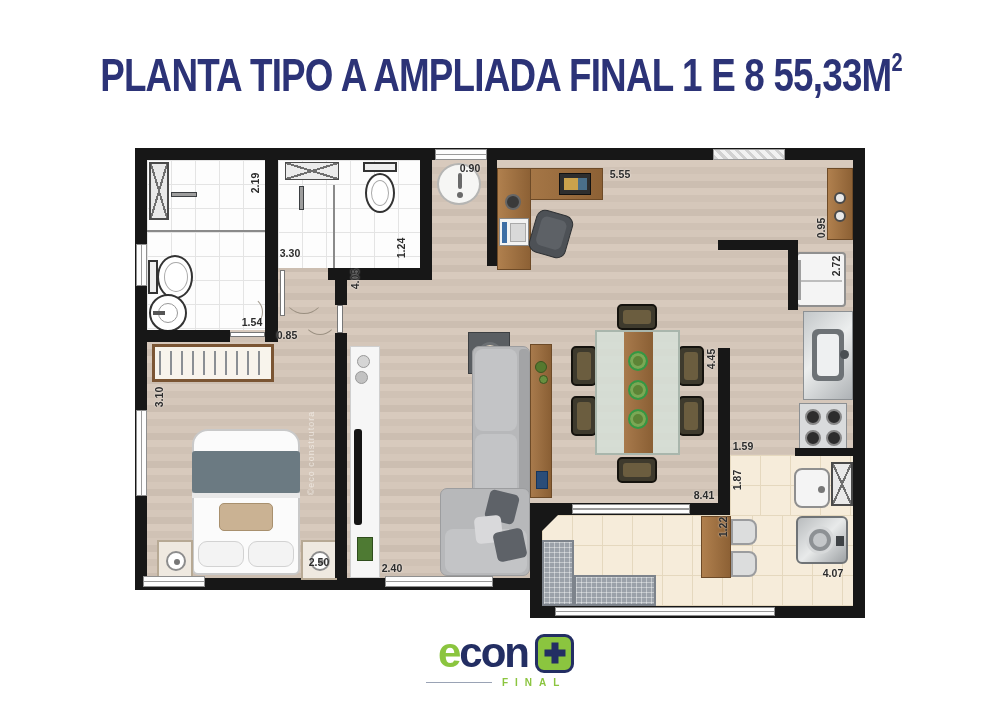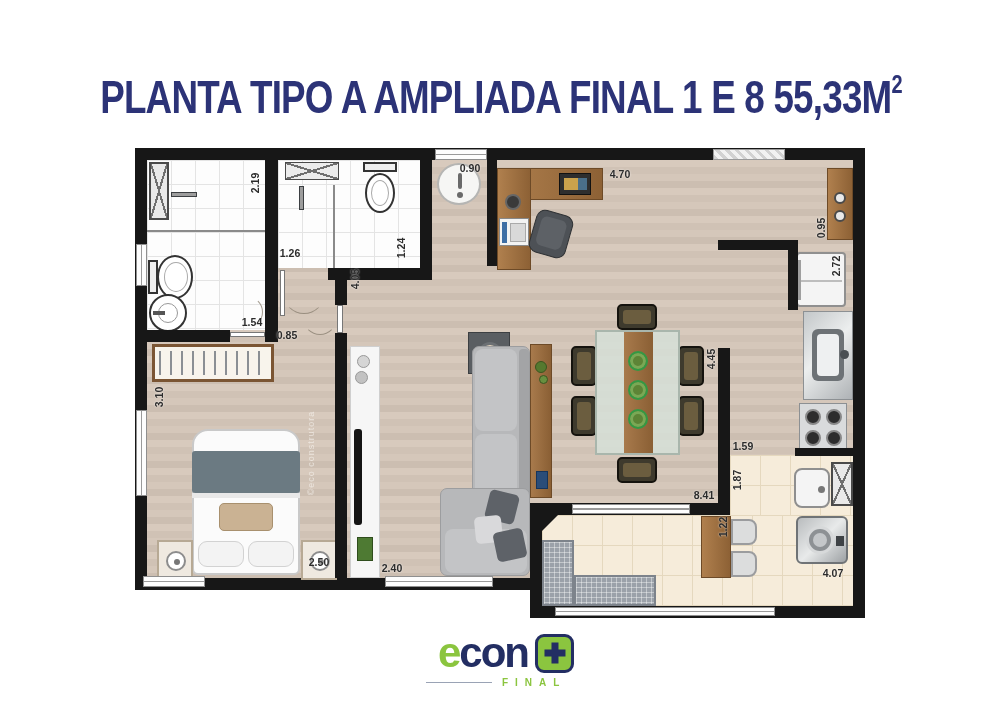--- a/index.html
+++ b/index.html
@@ -1,19 +1,19 @@
 <!DOCTYPE html>
 <html><head>
 <meta charset="utf-8">
 <style>
   html,body{margin:0;padding:0;background:#fff;}
   .page{position:relative;width:1000px;height:707px;background:#fff;overflow:hidden;
         font-family:"Liberation Sans",sans-serif;}
   
-  .title-wrap{position:absolute;left:0;top:48px;width:1000px;margin-top:22px;}
+  .title-wrap{position:absolute;left:0;top:48px;width:1000px;}
   .title{display:inline-block;font-weight:bold;font-size:46px;letter-spacing:-1px;
          color:#2c3377;transform:scaleX(.8);transform-origin:center;white-space:nowrap;}
   .title sup{font-size:25px;position:relative;top:-4px;}
   
   .plan{position:absolute;left:135px;top:148px;width:730px;height:470px;}
   .abs{position:absolute;box-sizing:border-box;}
   .body-black{background:#171717;z-index:1;}
   .wood{background:repeating-linear-gradient(180deg,#d8cabd 0 7px,#d0c2b5 7px 14px,#d5c7ba 14px 21px,#ccbeb1 21px 28px);z-index:10;}
   .cream{background-color:#f6ecda;background-image:linear-gradient(#e5d8be 1px,transparent 1px),linear-gradient(90deg,#e5d8be 1px,transparent 1px);background-size:30px 30px;z-index:12;}
   .tile{background-color:#fdfdfd;background-image:linear-gradient(#e4e4e4 1px,transparent 1px),linear-gradient(90deg,#e4e4e4 1px,transparent 1px);background-size:24px 24px;z-index:13;}
@@ -242,24 +242,24 @@
     </div>
     <div class="abs" style="left:166px;top:392px;width:36px;height:40px;background:#efe9e0;border:2px solid #b7a994;z-index:20">
       <div class="abs circle" style="left:7px;top:9px;width:20px;height:20px;background:#fff;border:2px solid #8d8d8d"></div>
       <div class="abs circle" style="left:15px;top:17px;width:6px;height:6px;background:#777"></div>
     </div>
     <div class="wm" style="left:176px;top:305px">©eco construtora</div>
 
     <span class="dim v" style="left:120px;top:35px">2.19</span>
     <span class="dim" style="left:117px;top:174px">1.54</span>
     <span class="dim" style="left:152px;top:187px">0.85</span>
-    <span class="dim" style="left:155px;top:105px">1.26</span>
+    <span class="dim" style="left:155px;top:105px">3.30</span>
     <span class="dim v" style="left:266px;top:100px">1.24</span>
     <span class="dim" style="left:335px;top:20px">0.90</span>
-    <span class="dim" style="left:485px;top:26px">4.70</span>
+    <span class="dim" style="left:485px;top:26px">5.55</span>
     <span class="dim v" style="left:686px;top:80px">0.95</span>
     <span class="dim v" style="left:701px;top:118px">2.72</span>
     <span class="dim v" style="left:576px;top:211px">4.45</span>
     <span class="dim" style="left:608px;top:298px">1.59</span>
     <span class="dim v" style="left:602px;top:332px">1.87</span>
     <span class="dim v" style="left:588px;top:379px">1.22</span>
     <span class="dim" style="left:569px;top:347px">8.41</span>
     <span class="dim" style="left:698px;top:425px">4.07</span>
     <span class="dim v" style="left:220px;top:131px">4.05</span>
     <span class="dim v" style="left:24px;top:249px">3.10</span>

